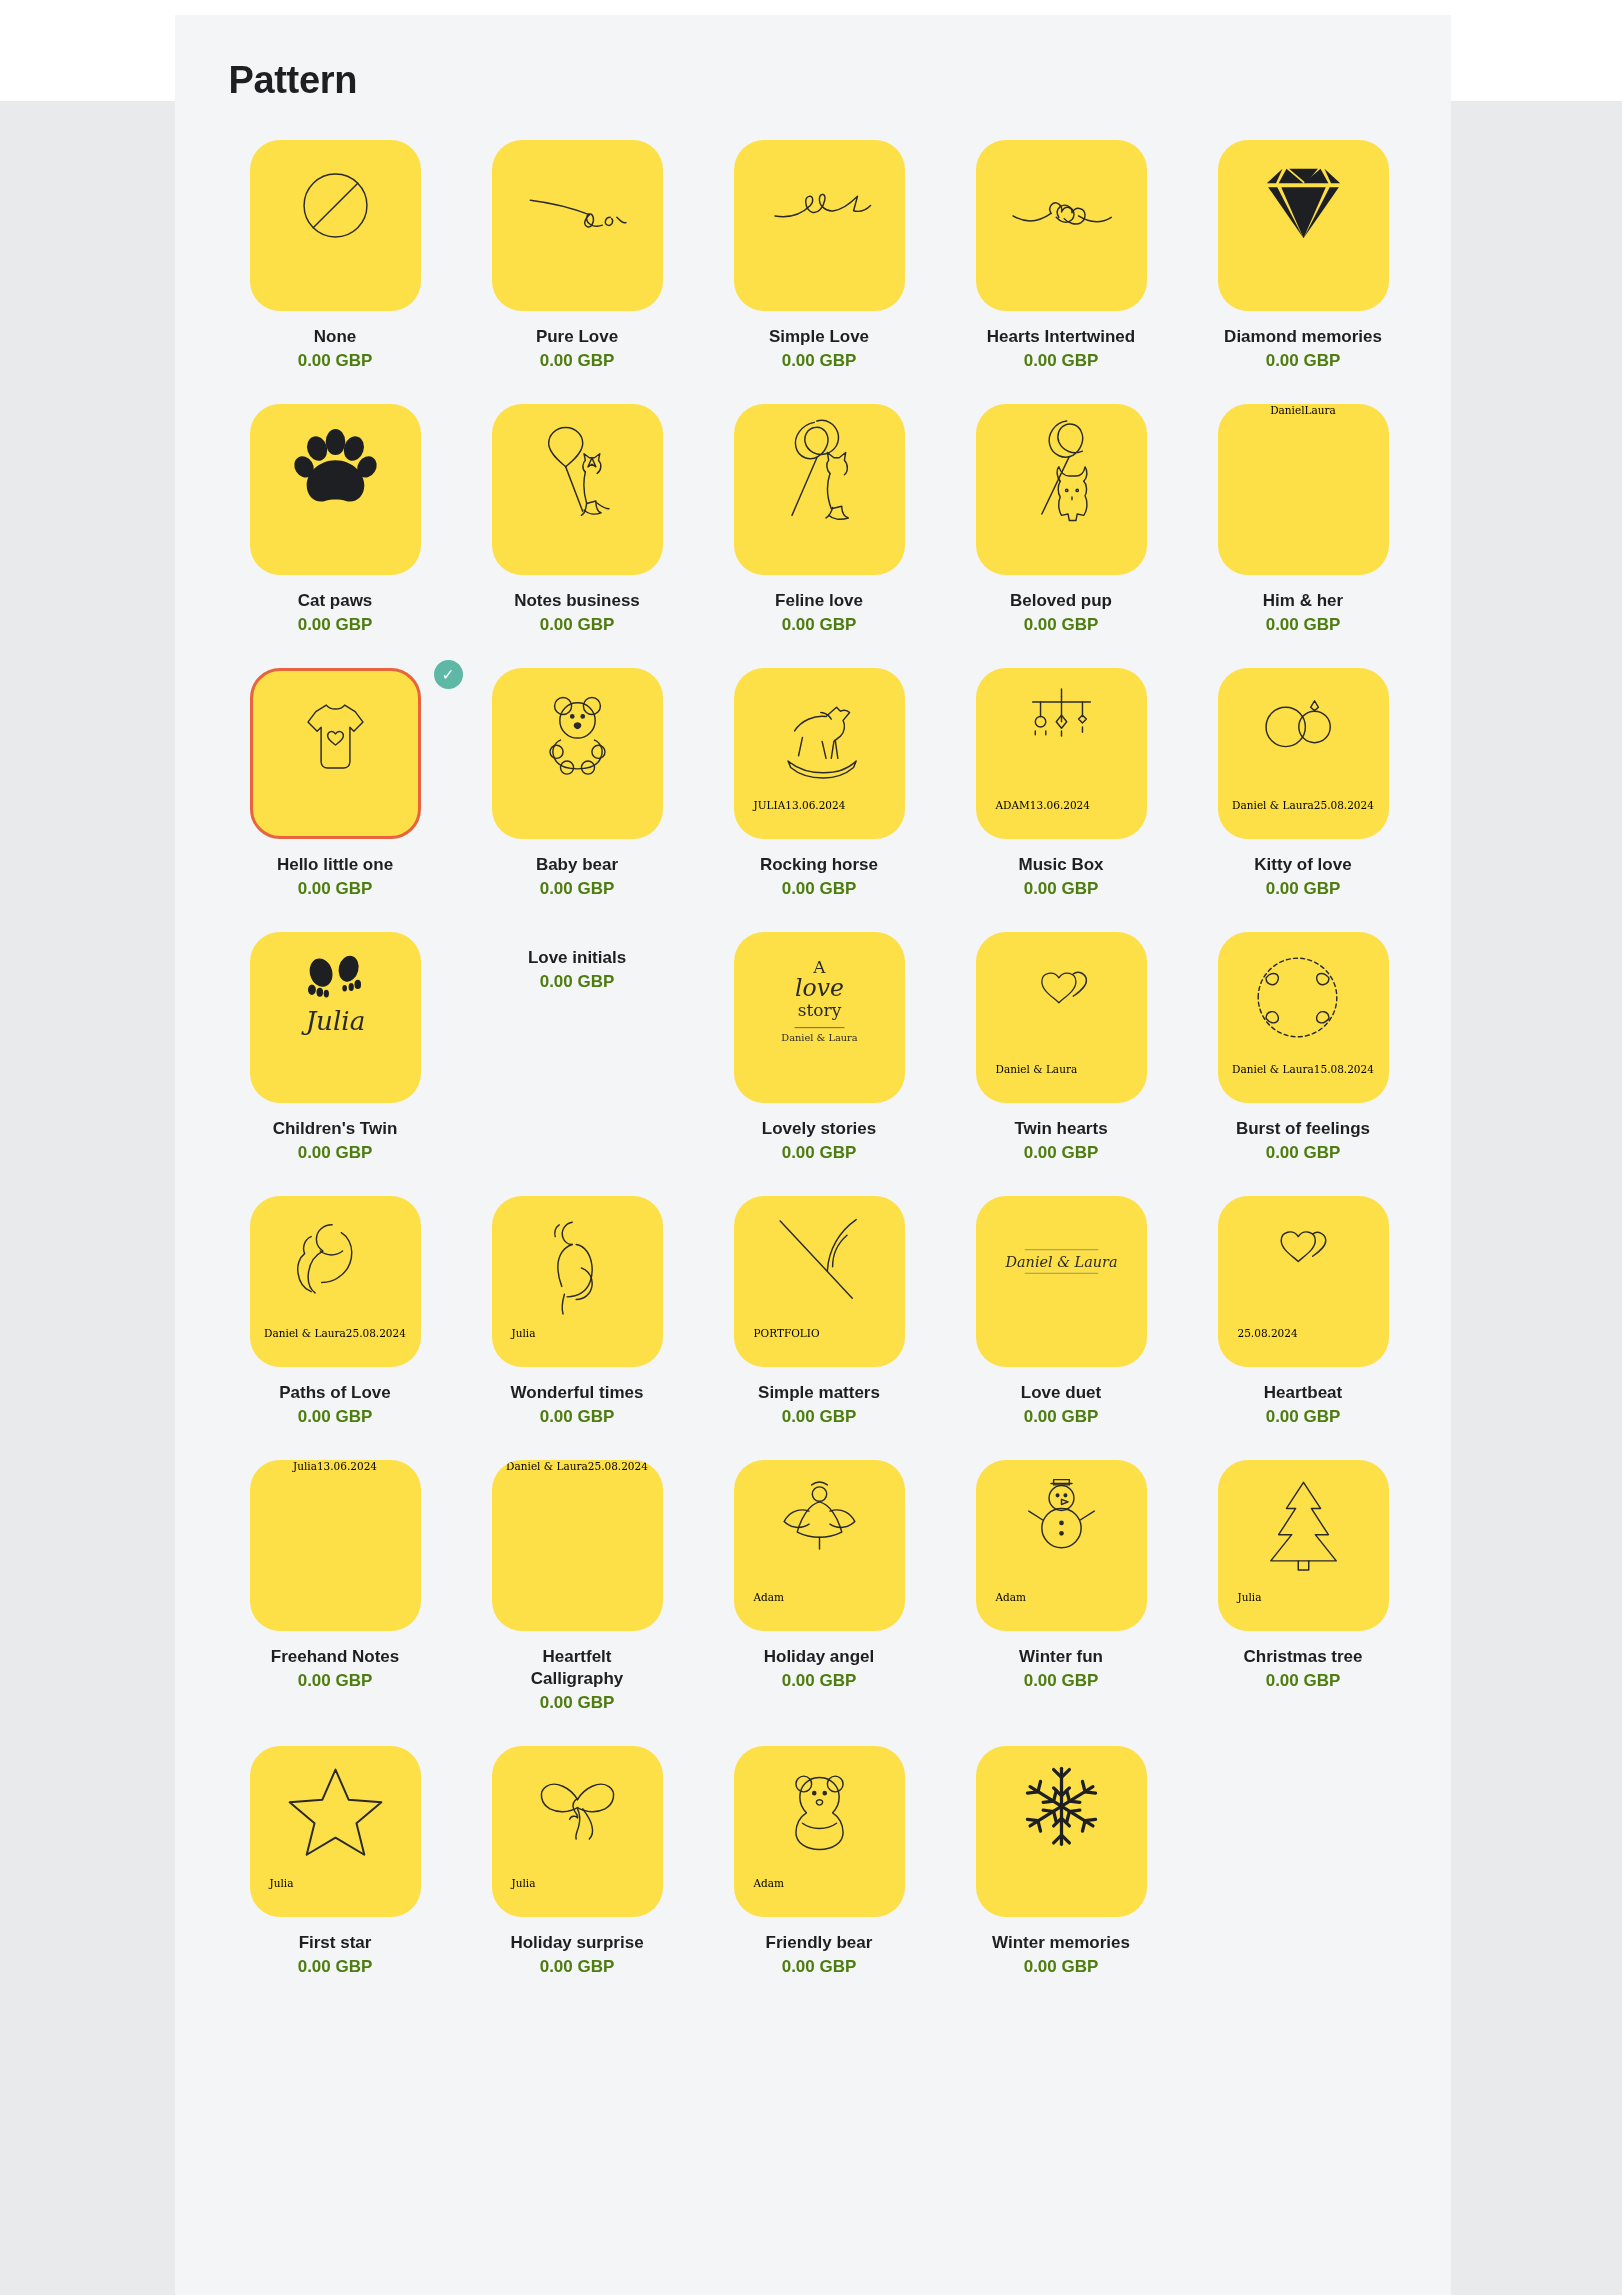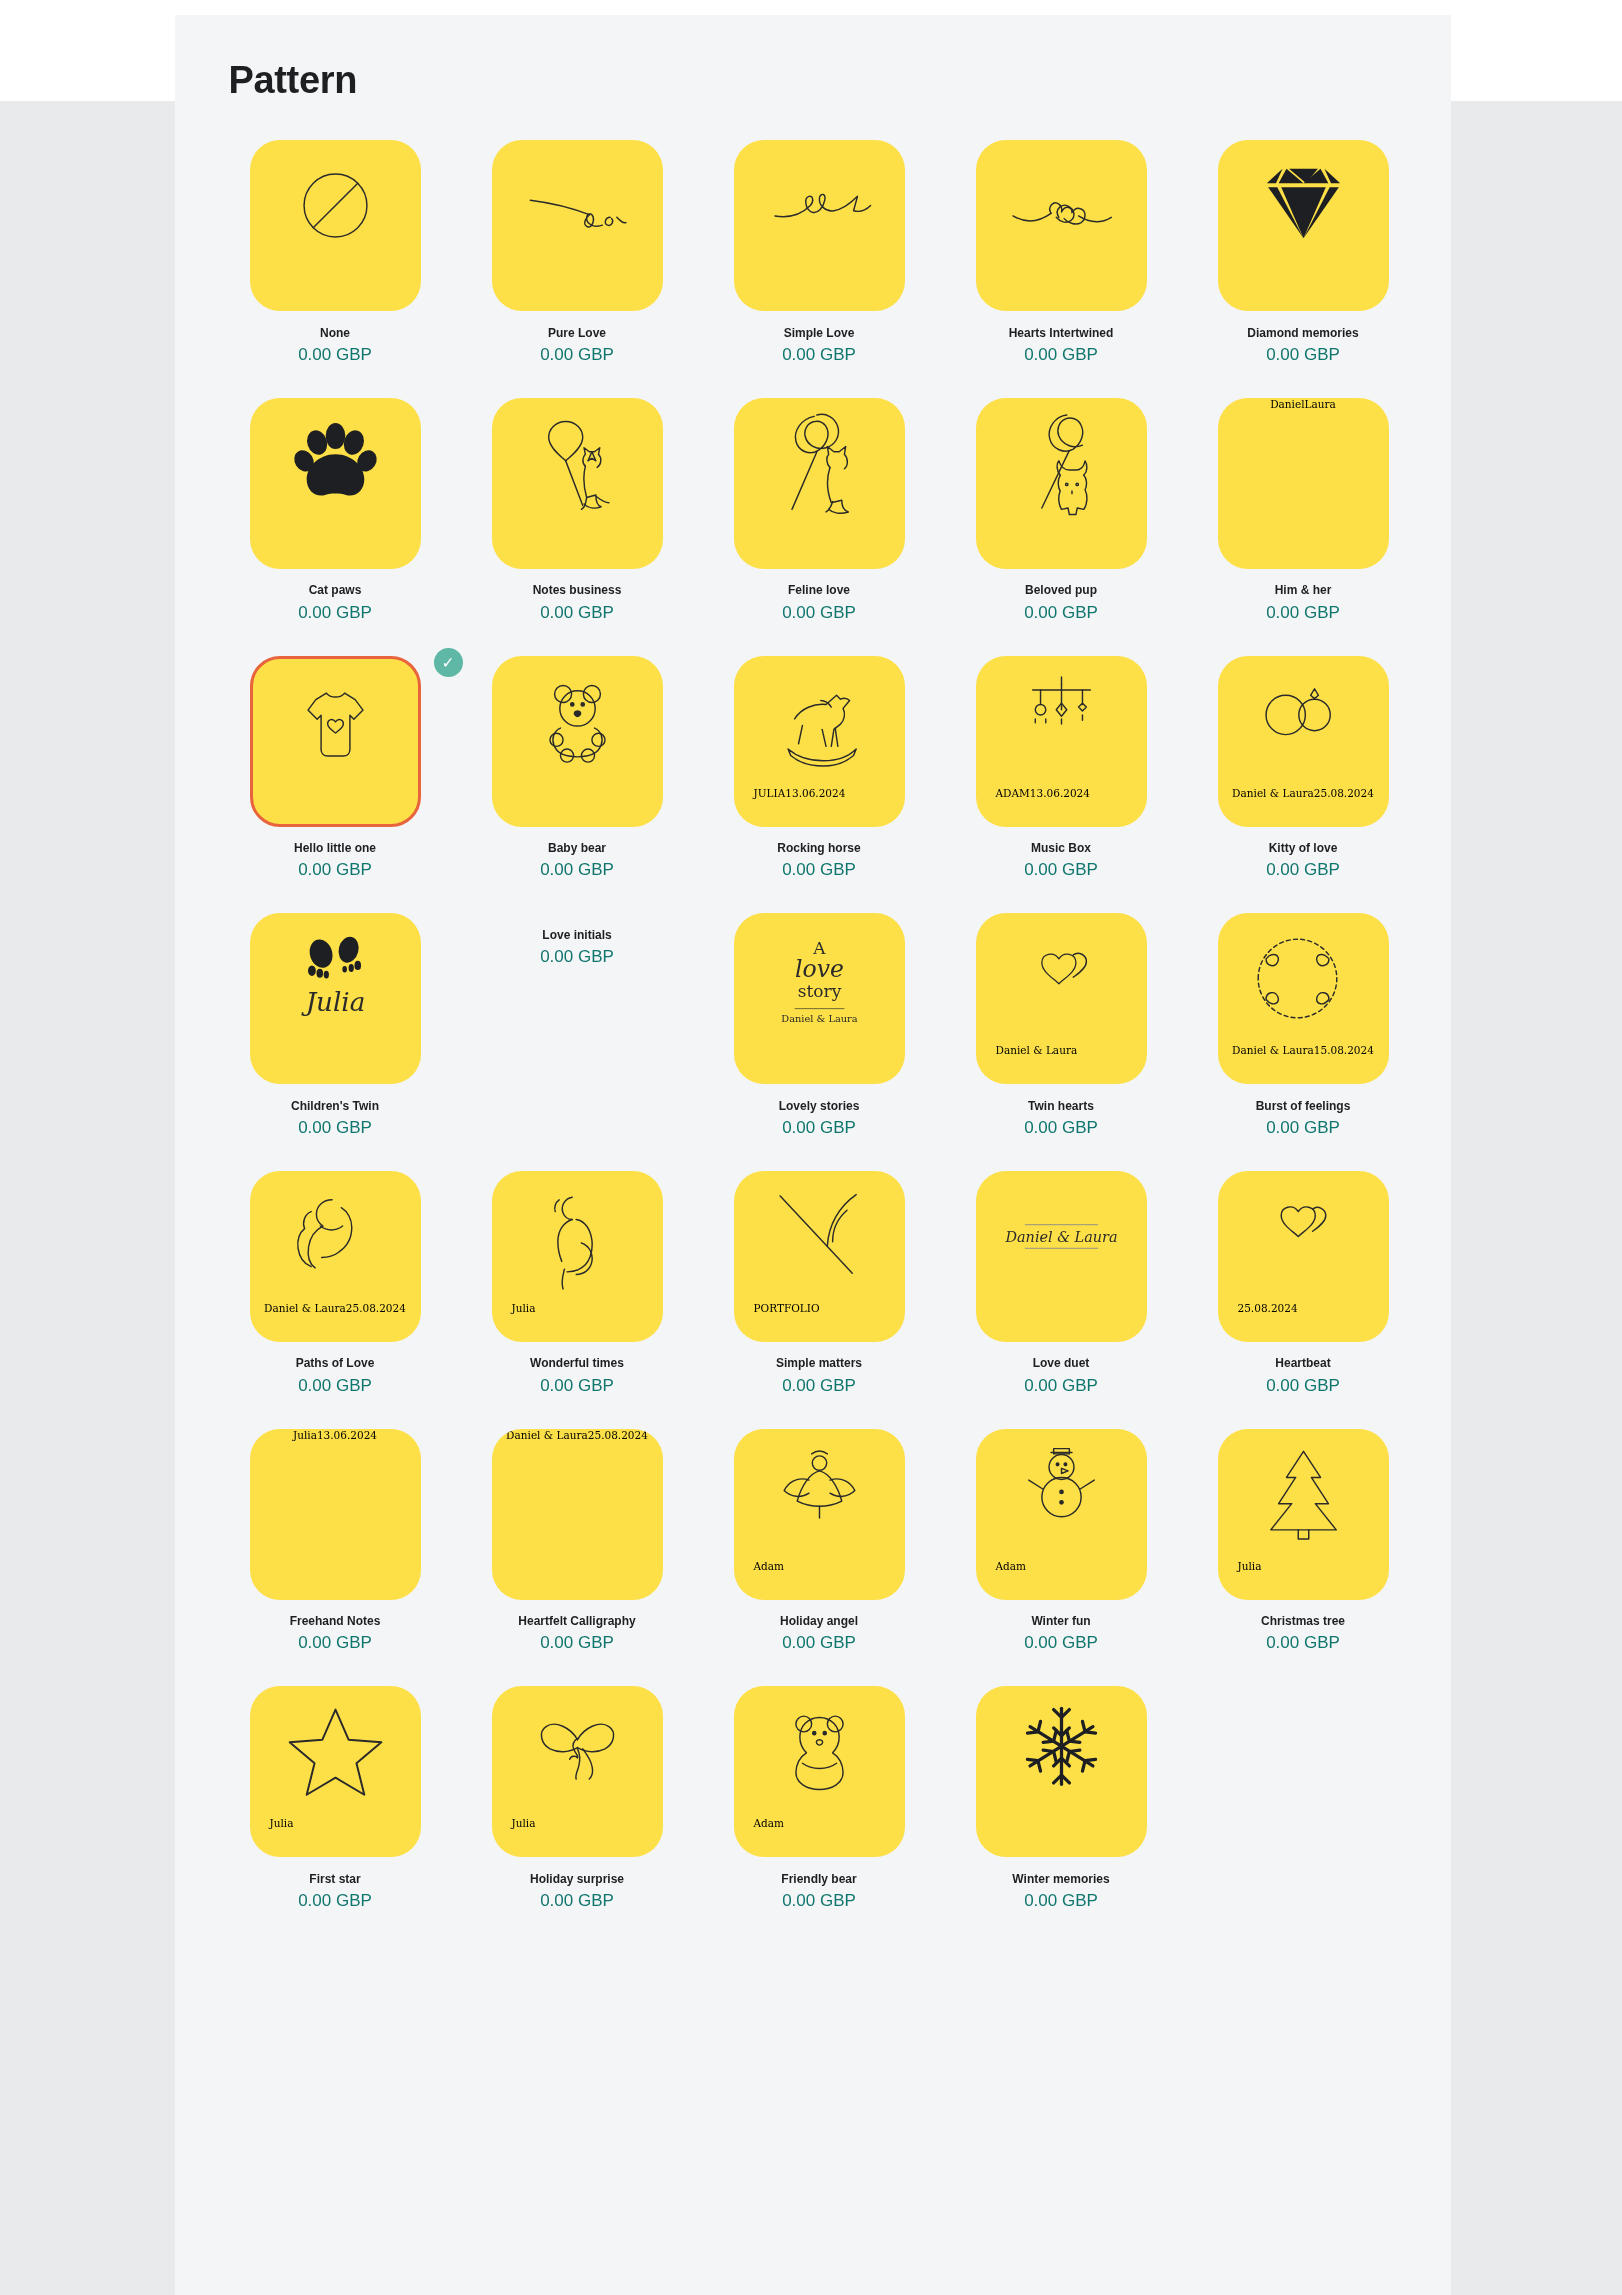--- a/index.html
+++ b/index.html
@@ -75,33 +75,33 @@
     background: #5fb8a6;
     color: #ffffff;
     display: flex;
     align-items: center;
     justify-content: center;
     font-size: 15.7px;
     z-index: 4;
   }
   .label {
     margin-top: 14.4px;
-    font-size: 12px;
+    font-size: 17px;
     font-weight: bold;
     color: #1d1f22;
     text-align: center;
     line-height: 1.28;
     max-width: 164px;
   }
   .price {
     margin-top: 3.9px;
     font-size: 17px;
-    color: #0f766e;
+    color: #4d7c0f;
     text-align: center;
-    font-weight: 400;
+    font-weight: 700;
   }
   svg { display: block; }
   .art-txt {
     font-family: "DejaVu Serif", serif;
     fill: #2a2a2a;
   }
 </style>
 </head>
 <body>
 

